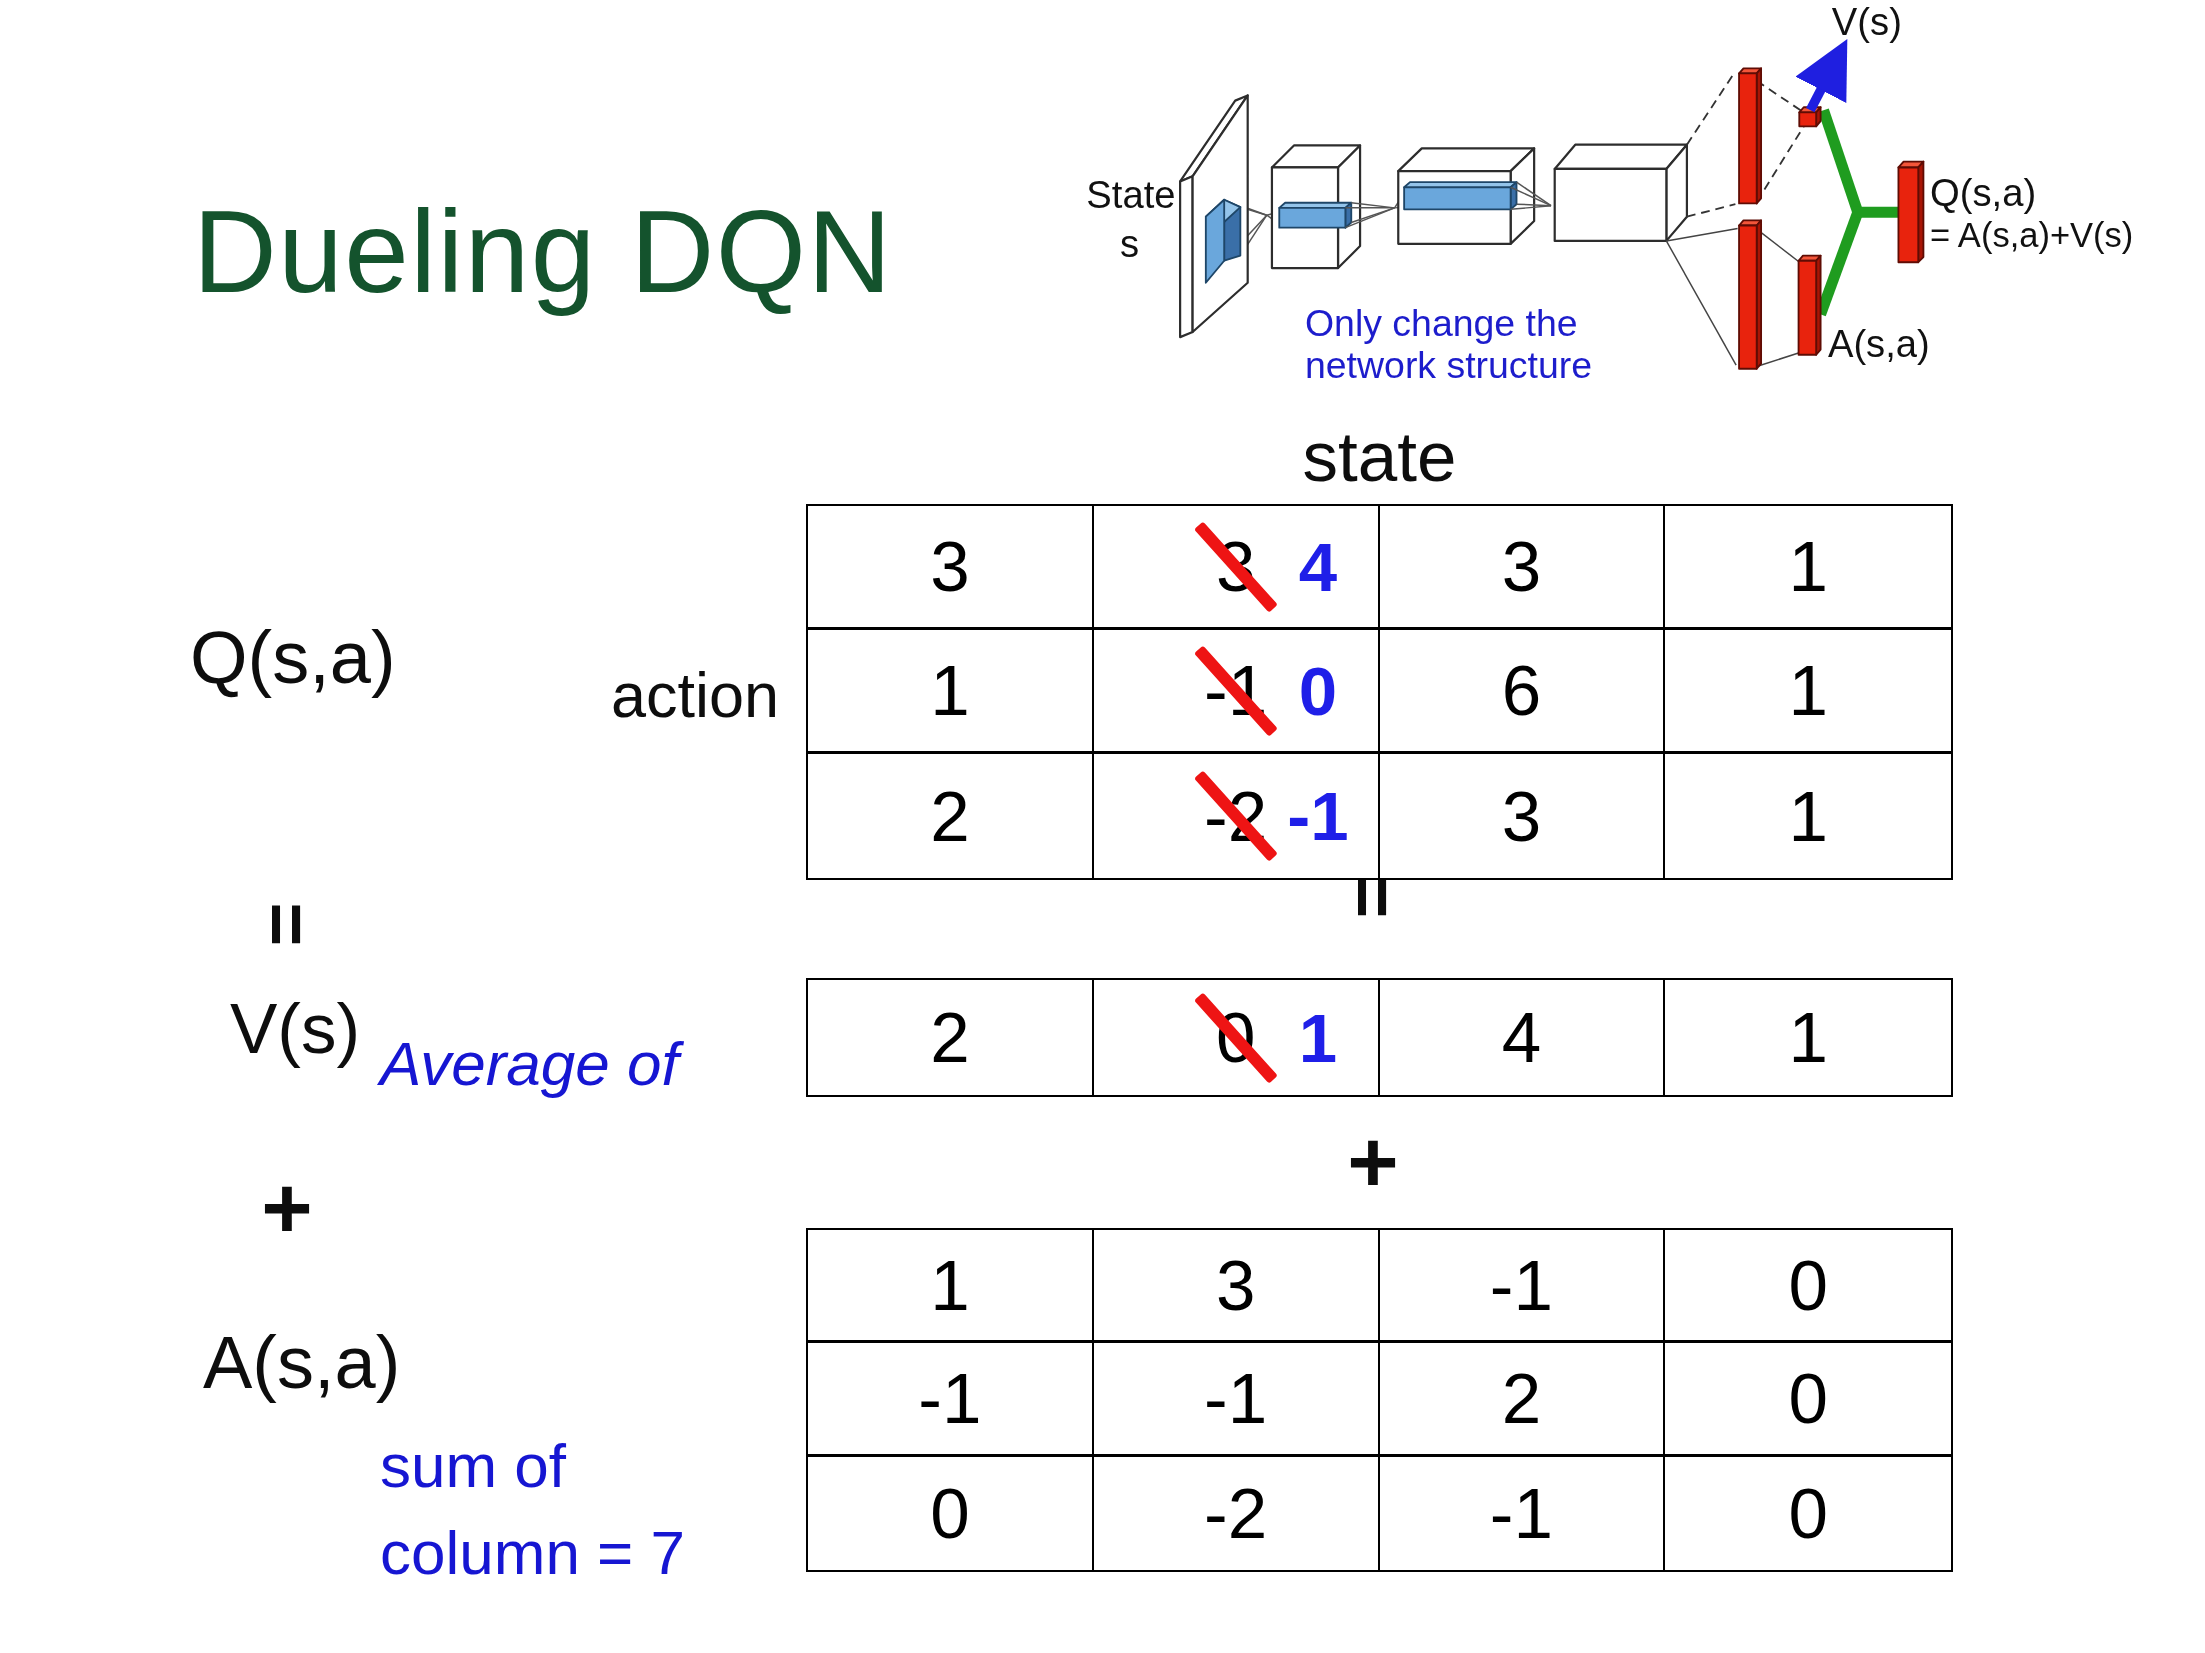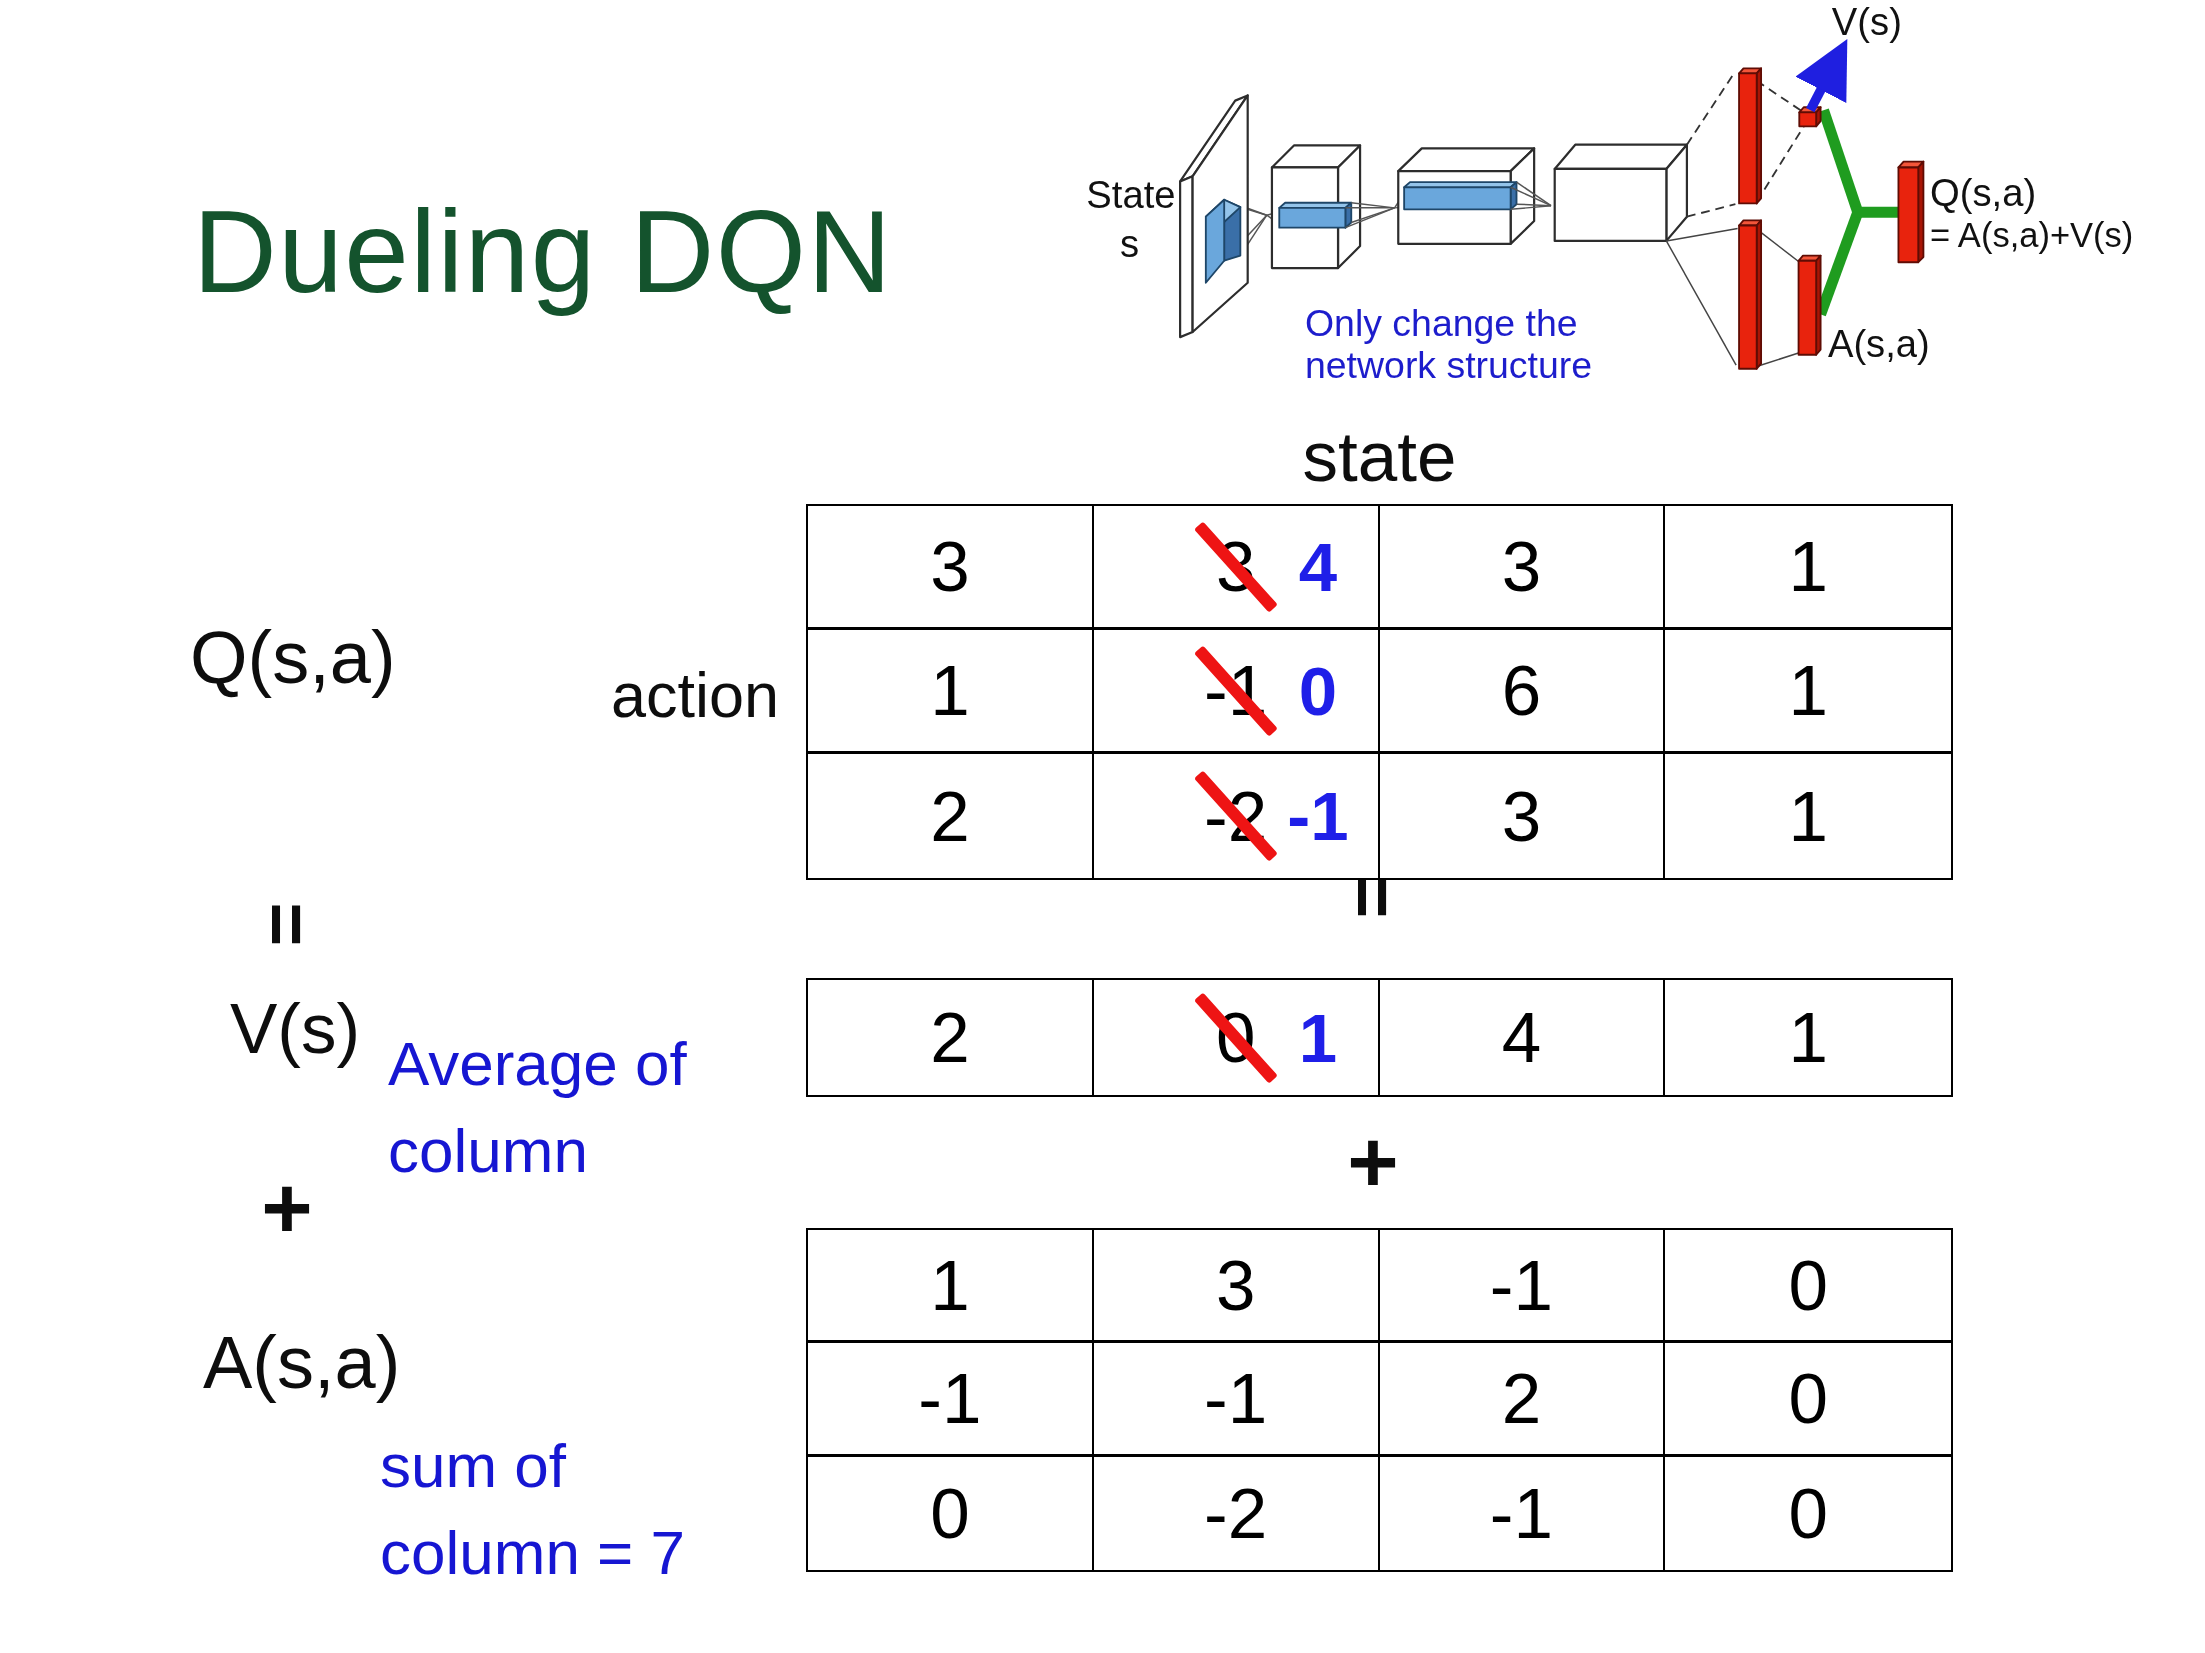--- a/index.html
+++ b/index.html
@@ -43,21 +43,21 @@
   .eq-left { left:250px;  top:884px; }
   .eq-mid  { left:1336px; top:856px; }
 
   .plus { width:96px; height:96px; display:flex; align-items:center; justify-content:center;
           font-size:88px; font-weight:600; }
   .plus-left { left:239px;  top:1160px; }
   .plus-mid  { left:1325px; top:1114px; }
 
   
   .bluenote { color:#1616d2; font-size:62px; line-height:87px; }
-  .note-avg { left:388px; top:1020px; }
+  .note-avg { left:380px; top:1020px;font-style:italic; }
   .note-sum { left:380px; top:1422px; }
   .bluenote span { display:block; }
 
   
   .diagram { left:1066px; top:0; width:1139px; height:426px; }
   svg text { font-family:"Liberation Sans", sans-serif; fill:#111; }
   .dia-note { fill:#1d1dcc; }
 </style>
 </head>
 <body>
@@ -198,21 +198,20 @@
 <div class="abs lbl-action">action</div>
 
 <div class="abs lbl-q">Q(s,a)</div>
 <div class="abs rot-eq eq-left">=</div>
 <div class="abs lbl-v">V(s)</div>
 <div class="abs plus plus-left">+</div>
 <div class="abs lbl-a">A(s,a)</div>
 
 <div class="abs bluenote note-avg">
   <span>Average of</span>
-  <span>column</span>
 </div>
 <div class="abs bluenote note-sum">
   <span>sum of</span>
   <span>column = 7</span>
 </div>
 
 <div class="abs rot-eq eq-mid">=</div>
 <div class="abs plus plus-mid">+</div>
 
 <div class="grid qgrid">

